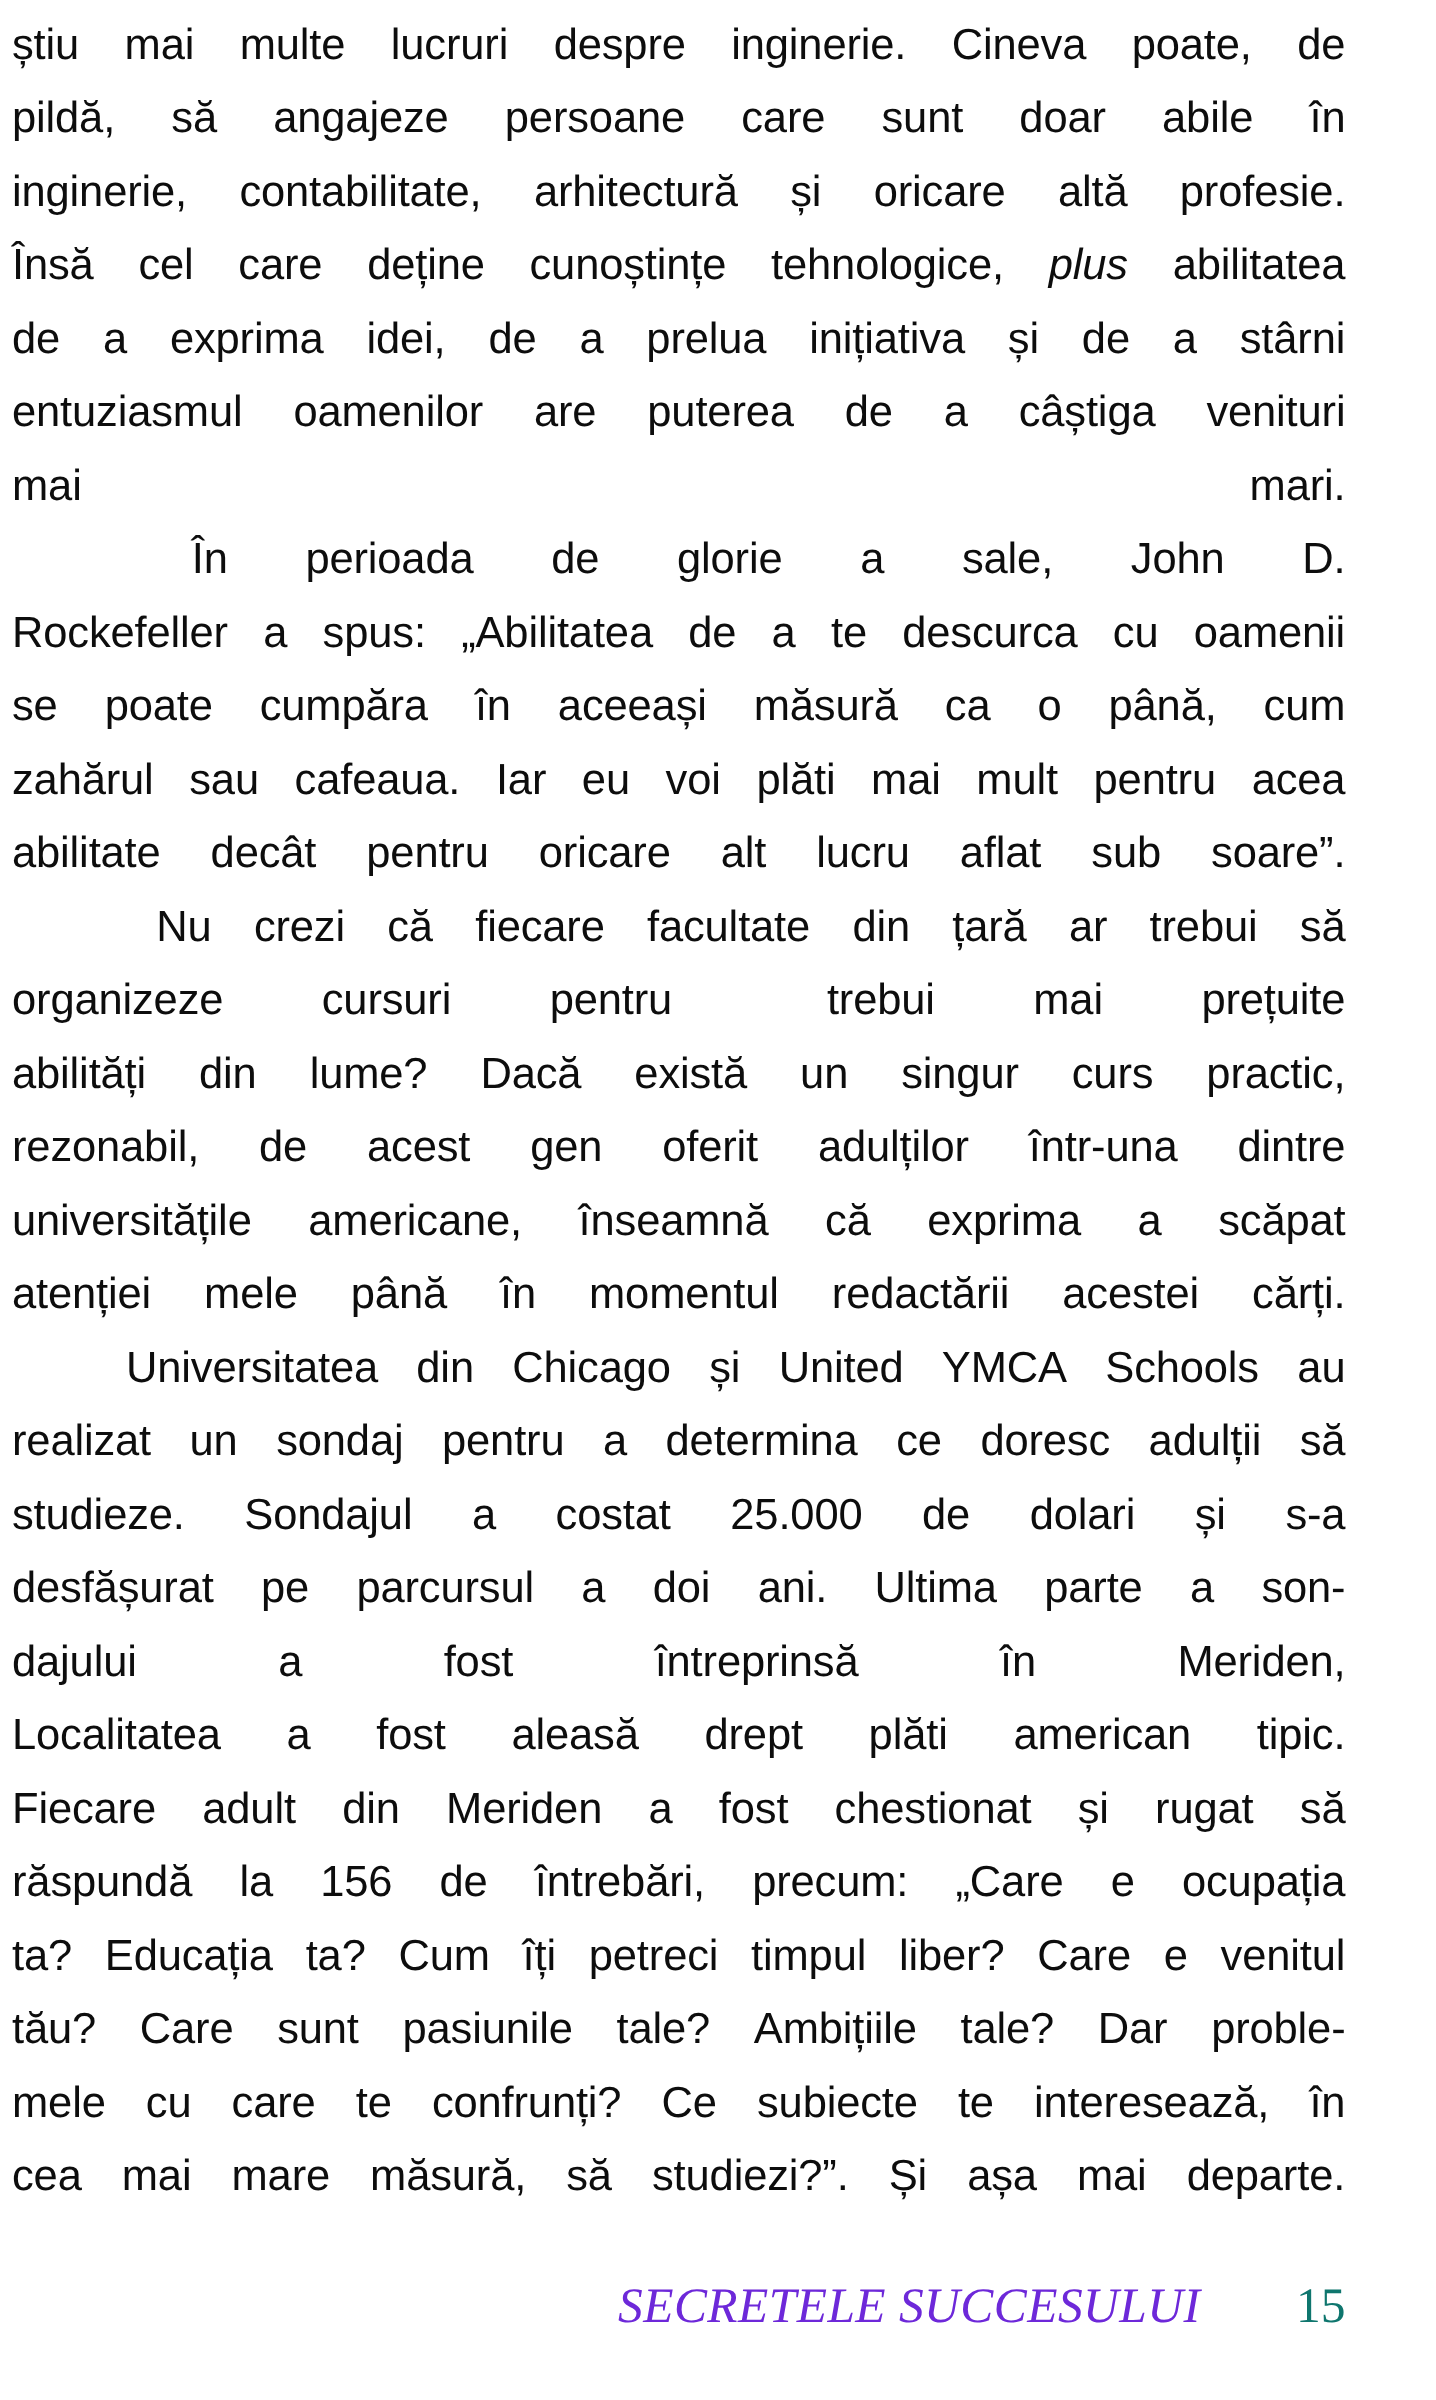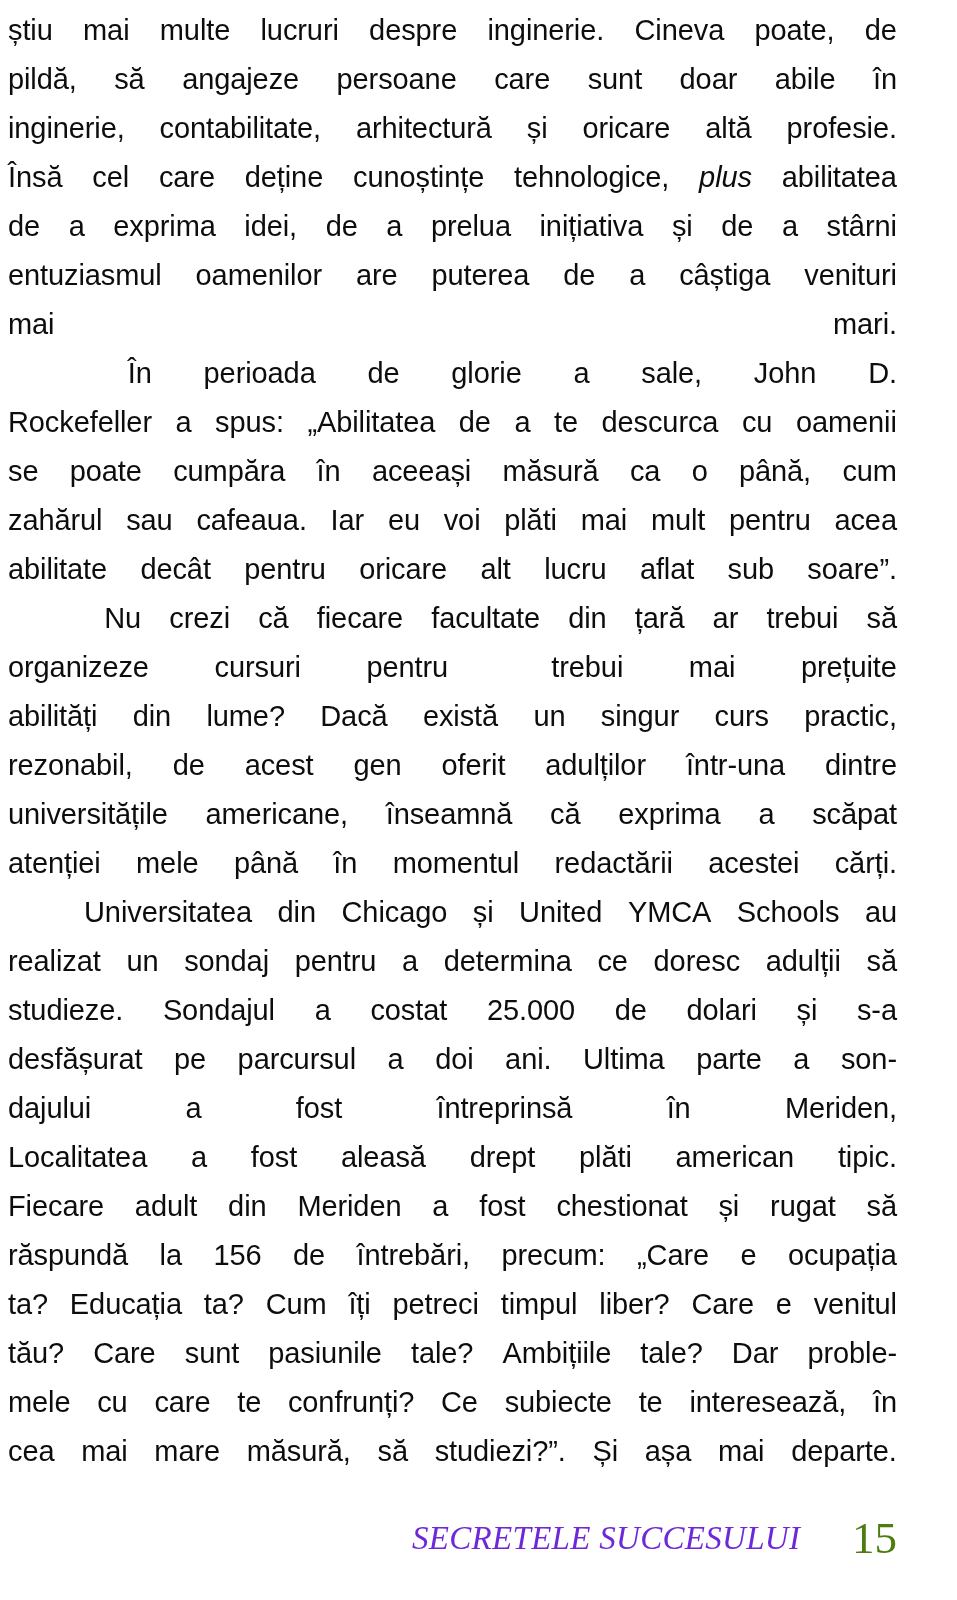--- a/index.html
+++ b/index.html
@@ -67,23 +67,23 @@
     line-height: 44px;
     letter-spacing: 0.3px;
     color: #6d28d9;
     white-space: pre;
   }
   .page-number {
     position: absolute;
     right: 0px;
     top: 0;
     font-family: "Liberation Serif", "DejaVu Serif", serif;
-    font-size: 45px;
+    font-size: 33px;
     line-height: 44px;
-    color: #4d7c0f;
+    color: #0f766e;
   }
 </style>
 </head>
 <body>
 
 <div class="page">
 
   <div class="body-text" id="body-text">
       <div class="ln just"><span class="w">știu</span><span class="w">mai</span><span class="w">multe</span><span class="w">lucruri</span><span class="w">despre</span><span class="w">inginerie.</span><span class="w">Cineva</span><span class="w">poate,</span><span class="w">de</span></div>
       <div class="ln just"><span class="w">pildă,</span><span class="w">să</span><span class="w">angajeze</span><span class="w">persoane</span><span class="w">care</span><span class="w">sunt</span><span class="w">doar</span><span class="w">abile</span><span class="w">în</span></div>

